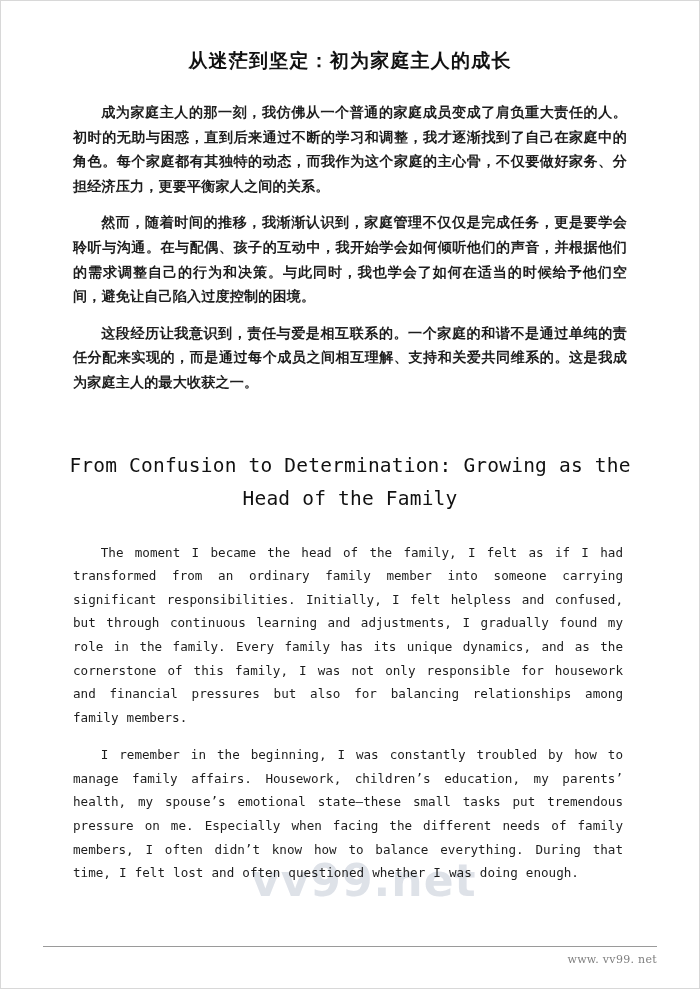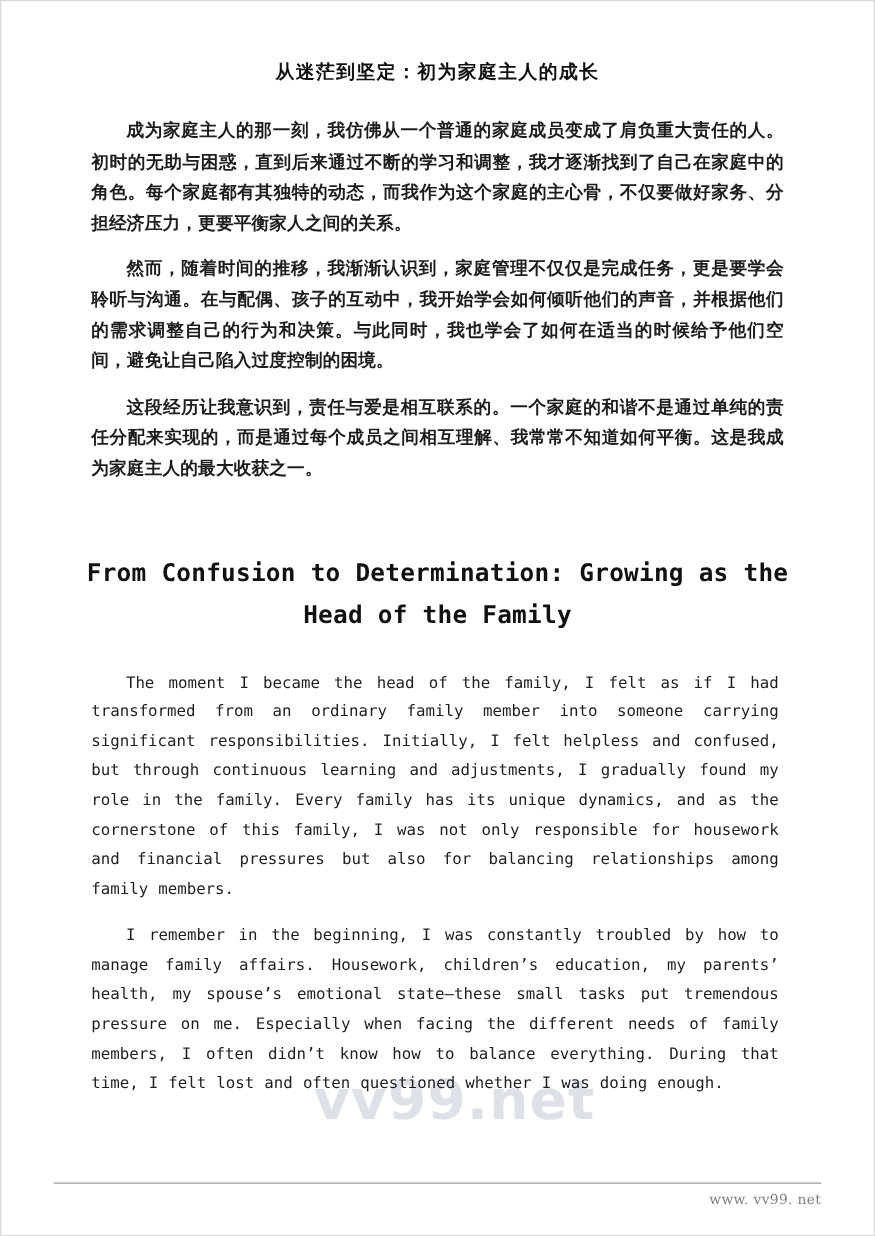--- a/index.html
+++ b/index.html
@@ -46,21 +46,21 @@
     z-index: 2;
     padding: 0;
   }
 
   
   .cn-title {
     margin: 47px 0 0 0;
     text-align: center;
     font-family: "DejaVu Serif", "Liberation Serif", serif;
     font-weight: bold;
-    font-size: 15px;
+    font-size: 19px;
     letter-spacing: 1.2px;
     color: #111111;
   }
 
   .cn-body {
     margin: 26px 72px 0 72px;
     font-weight: bold;
   }
 
   .cn-p {
@@ -73,21 +73,21 @@
     line-height: 24.6px;
     color: #1d1d1d;
     letter-spacing: 0.15px;
   }
 
   
   .en-title {
     margin: 54px 56px 0 56px;
     text-align: center;
     font-family: "DejaVu Sans Mono", "Liberation Mono", monospace;
-    font-weight: bold;
+    font-weight: normal;
     font-size: 19.5px;
     line-height: 33px;
     letter-spacing: 0.2px;
     color: #111111;
   }
 
   .en-body {
     margin: 26px 72px 0 72px;
   }
 
@@ -131,21 +131,21 @@
 
   <div class="watermark">vv99.net</div>
 
   <div class="content">
 
     <h1 class="cn-title">从迷茫到坚定：初为家庭主人的成长</h1>
 
     <div class="cn-body">
       <p class="cn-p">成为家庭主人的那一刻，我仿佛从一个普通的家庭成员变成了肩负重大责任的人。初时的无助与困惑，直到后来通过不断的学习和调整，我才逐渐找到了自己在家庭中的角色。每个家庭都有其独特的动态，而我作为这个家庭的主心骨，不仅要做好家务、分担经济压力，更要平衡家人之间的关系。</p>
       <p class="cn-p">然而，随着时间的推移，我渐渐认识到，家庭管理不仅仅是完成任务，更是要学会聆听与沟通。在与配偶、孩子的互动中，我开始学会如何倾听他们的声音，并根据他们的需求调整自己的行为和决策。与此同时，我也学会了如何在适当的时候给予他们空间，避免让自己陷入过度控制的困境。</p>
-      <p class="cn-p">这段经历让我意识到，责任与爱是相互联系的。一个家庭的和谐不是通过单纯的责任分配来实现的，而是通过每个成员之间相互理解、我常常不知道如何平衡。这是我成为家庭主人的最大收获之一。</p>
+      <p class="cn-p">这段经历让我意识到，责任与爱是相互联系的。一个家庭的和谐不是通过单纯的责任分配来实现的，而是通过每个成员之间相互理解、支持和关爱共同维系的。这是我成为家庭主人的最大收获之一。</p>
     </div>
 
     <h2 class="en-title">From Confusion to Determination: Growing as the Head of the Family</h2>
 
     <div class="en-body">
       <p class="en-p">The moment I became the head of the family, I felt as if I had transformed from an ordinary family member into someone carrying significant responsibilities. Initially, I felt helpless and confused, but through continuous learning and adjustments, I gradually found my role in the family. Every family has its unique dynamics, and as the cornerstone of this family, I was not only responsible for housework and financial pressures but also for balancing relationships among family members.</p>
       <p class="en-p">I remember in the beginning, I was constantly troubled by how to manage family affairs. Housework, children’s education, my parents’ health, my spouse’s emotional state—these small tasks put tremendous pressure on me. Especially when facing the different needs of family members, I often didn’t know how to balance everything. During that time, I felt lost and often questioned whether I was doing enough.</p>
     </div>
 
   </div>

